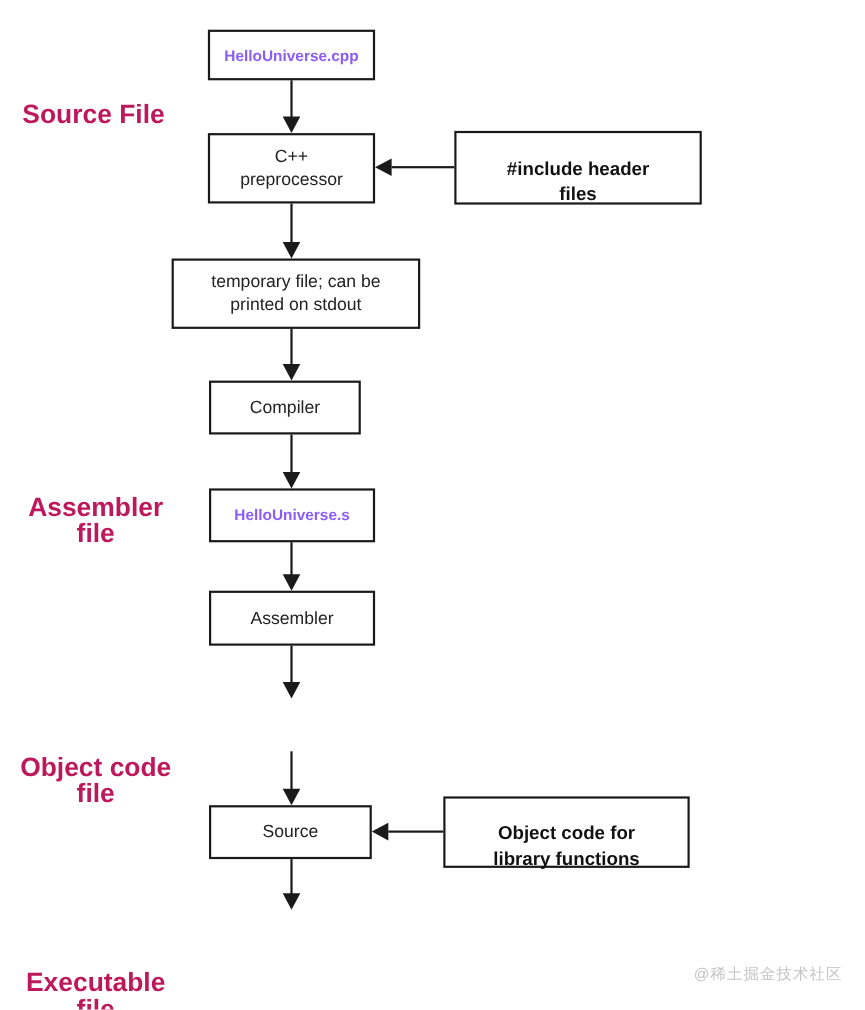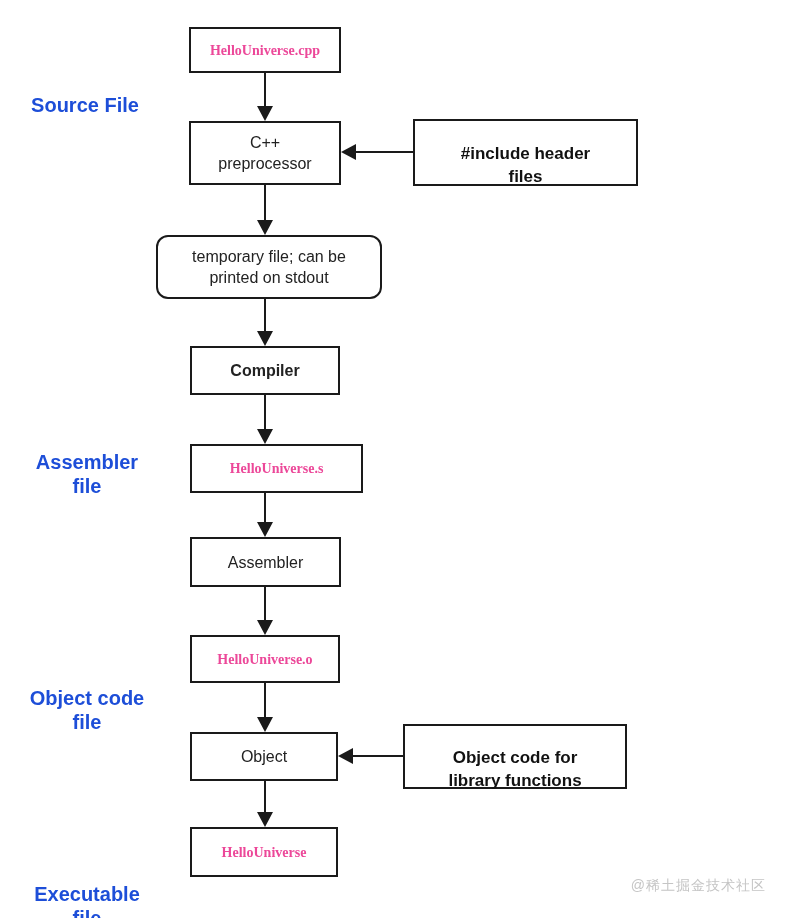--- a/index.html
+++ b/index.html
@@ -19,28 +19,28 @@
     display: flex;
     align-items: center;
     justify-content: center;
     text-align: center;
     color: #222222;
   }
   .box span { white-space: pre-line; line-height: 21px; }
   .sans  { font-size: 16px; font-weight: 400; }
   .sansbold { font-size: 17px; font-weight: 700; color: #111111; }
   .sansbold span { line-height: 23px; margin-top: 25px; }
-  .mono  { font-family: Liberation Serif, serif; font-size: 14px; font-weight: 700; color: #ec4899; }
+  .mono  { font-family: Liberation Sans, sans-serif; font-size: 14px; font-weight: 700; color: #8b5cf6; }
   .side-label {
     position: absolute;
     width: 150px;
     text-align: center;
-    font-size: 20px;
+    font-size: 24px;
     font-weight: 700;
-    color: #1d4ed8;
+    color: #be185d;
     line-height: 24px;
     white-space: pre-line;
   }
   .vline { position: absolute; width: 2px; background: #1a1a1a; }
   .hline { position: absolute; height: 2px; background: #1a1a1a; }
   .head-down {
     position: absolute; width: 0; height: 0;
     border-left: 8px solid transparent;
     border-right: 8px solid transparent;
     border-top: 15px solid #1a1a1a;
@@ -80,53 +80,47 @@
   <div class="box sans" style="left:189px; top:121px; width:152px; height:64px;">
     <span>C++
 preprocessor</span>
   </div>
 
   <div class="box sansbold" style="left:413px; top:119px; width:225px; height:67px;">
     <span>#include header
 files</span>
   </div>
 
-  <div class="box sans" style="left:156px; top:235px; width:226px; height:64px;border-radius:12px;">
+  <div class="box sans" style="left:156px; top:235px; width:226px; height:64px;">
     <span>temporary file; can be
 printed on stdout</span>
   </div>
 
-  <div class="box sans" style="left:190px; top:346px; width:150px; height:49px;font-weight:bold;">
+  <div class="box sans" style="left:190px; top:346px; width:138px; height:49px;">
     <span>Compiler</span>
   </div>
 
-  <div class="box mono" style="left:190px; top:444px; width:173px; height:49px;">
+  <div class="box mono" style="left:190px; top:444px; width:151px; height:49px;">
     <span>HelloUniverse.s</span>
   </div>
 
   <div class="box sans" style="left:190px; top:537px; width:151px; height:50px;">
     <span>Assembler</span>
   </div>
 
-  <div class="box mono" style="left:190px; top:635px; width:150px; height:48px;">
-    <span>HelloUniverse.o</span>
-  </div>
 
   <div class="box sans" style="left:190px; top:732px; width:148px; height:49px;">
-    <span>Object</span>
+    <span>Source</span>
   </div>
 
   <div class="box sansbold" style="left:403px; top:724px; width:224px; height:65px;">
     <span>Object code for
 library functions</span>
   </div>
 
-  <div class="box mono" style="left:190px; top:827px; width:148px; height:50px;">
-    <span>HelloUniverse</span>
-  </div>
 
   <div>
     <div class="vline" style="left:264px; top:73px;  height:34px;"></div>
     <div class="head-down" style="left:257px; top:106px;"></div>
   </div>
   <div>
     <div class="vline" style="left:264px; top:185px; height:36px;"></div>
     <div class="head-down" style="left:257px; top:220px;"></div>
   </div>
   <div>

